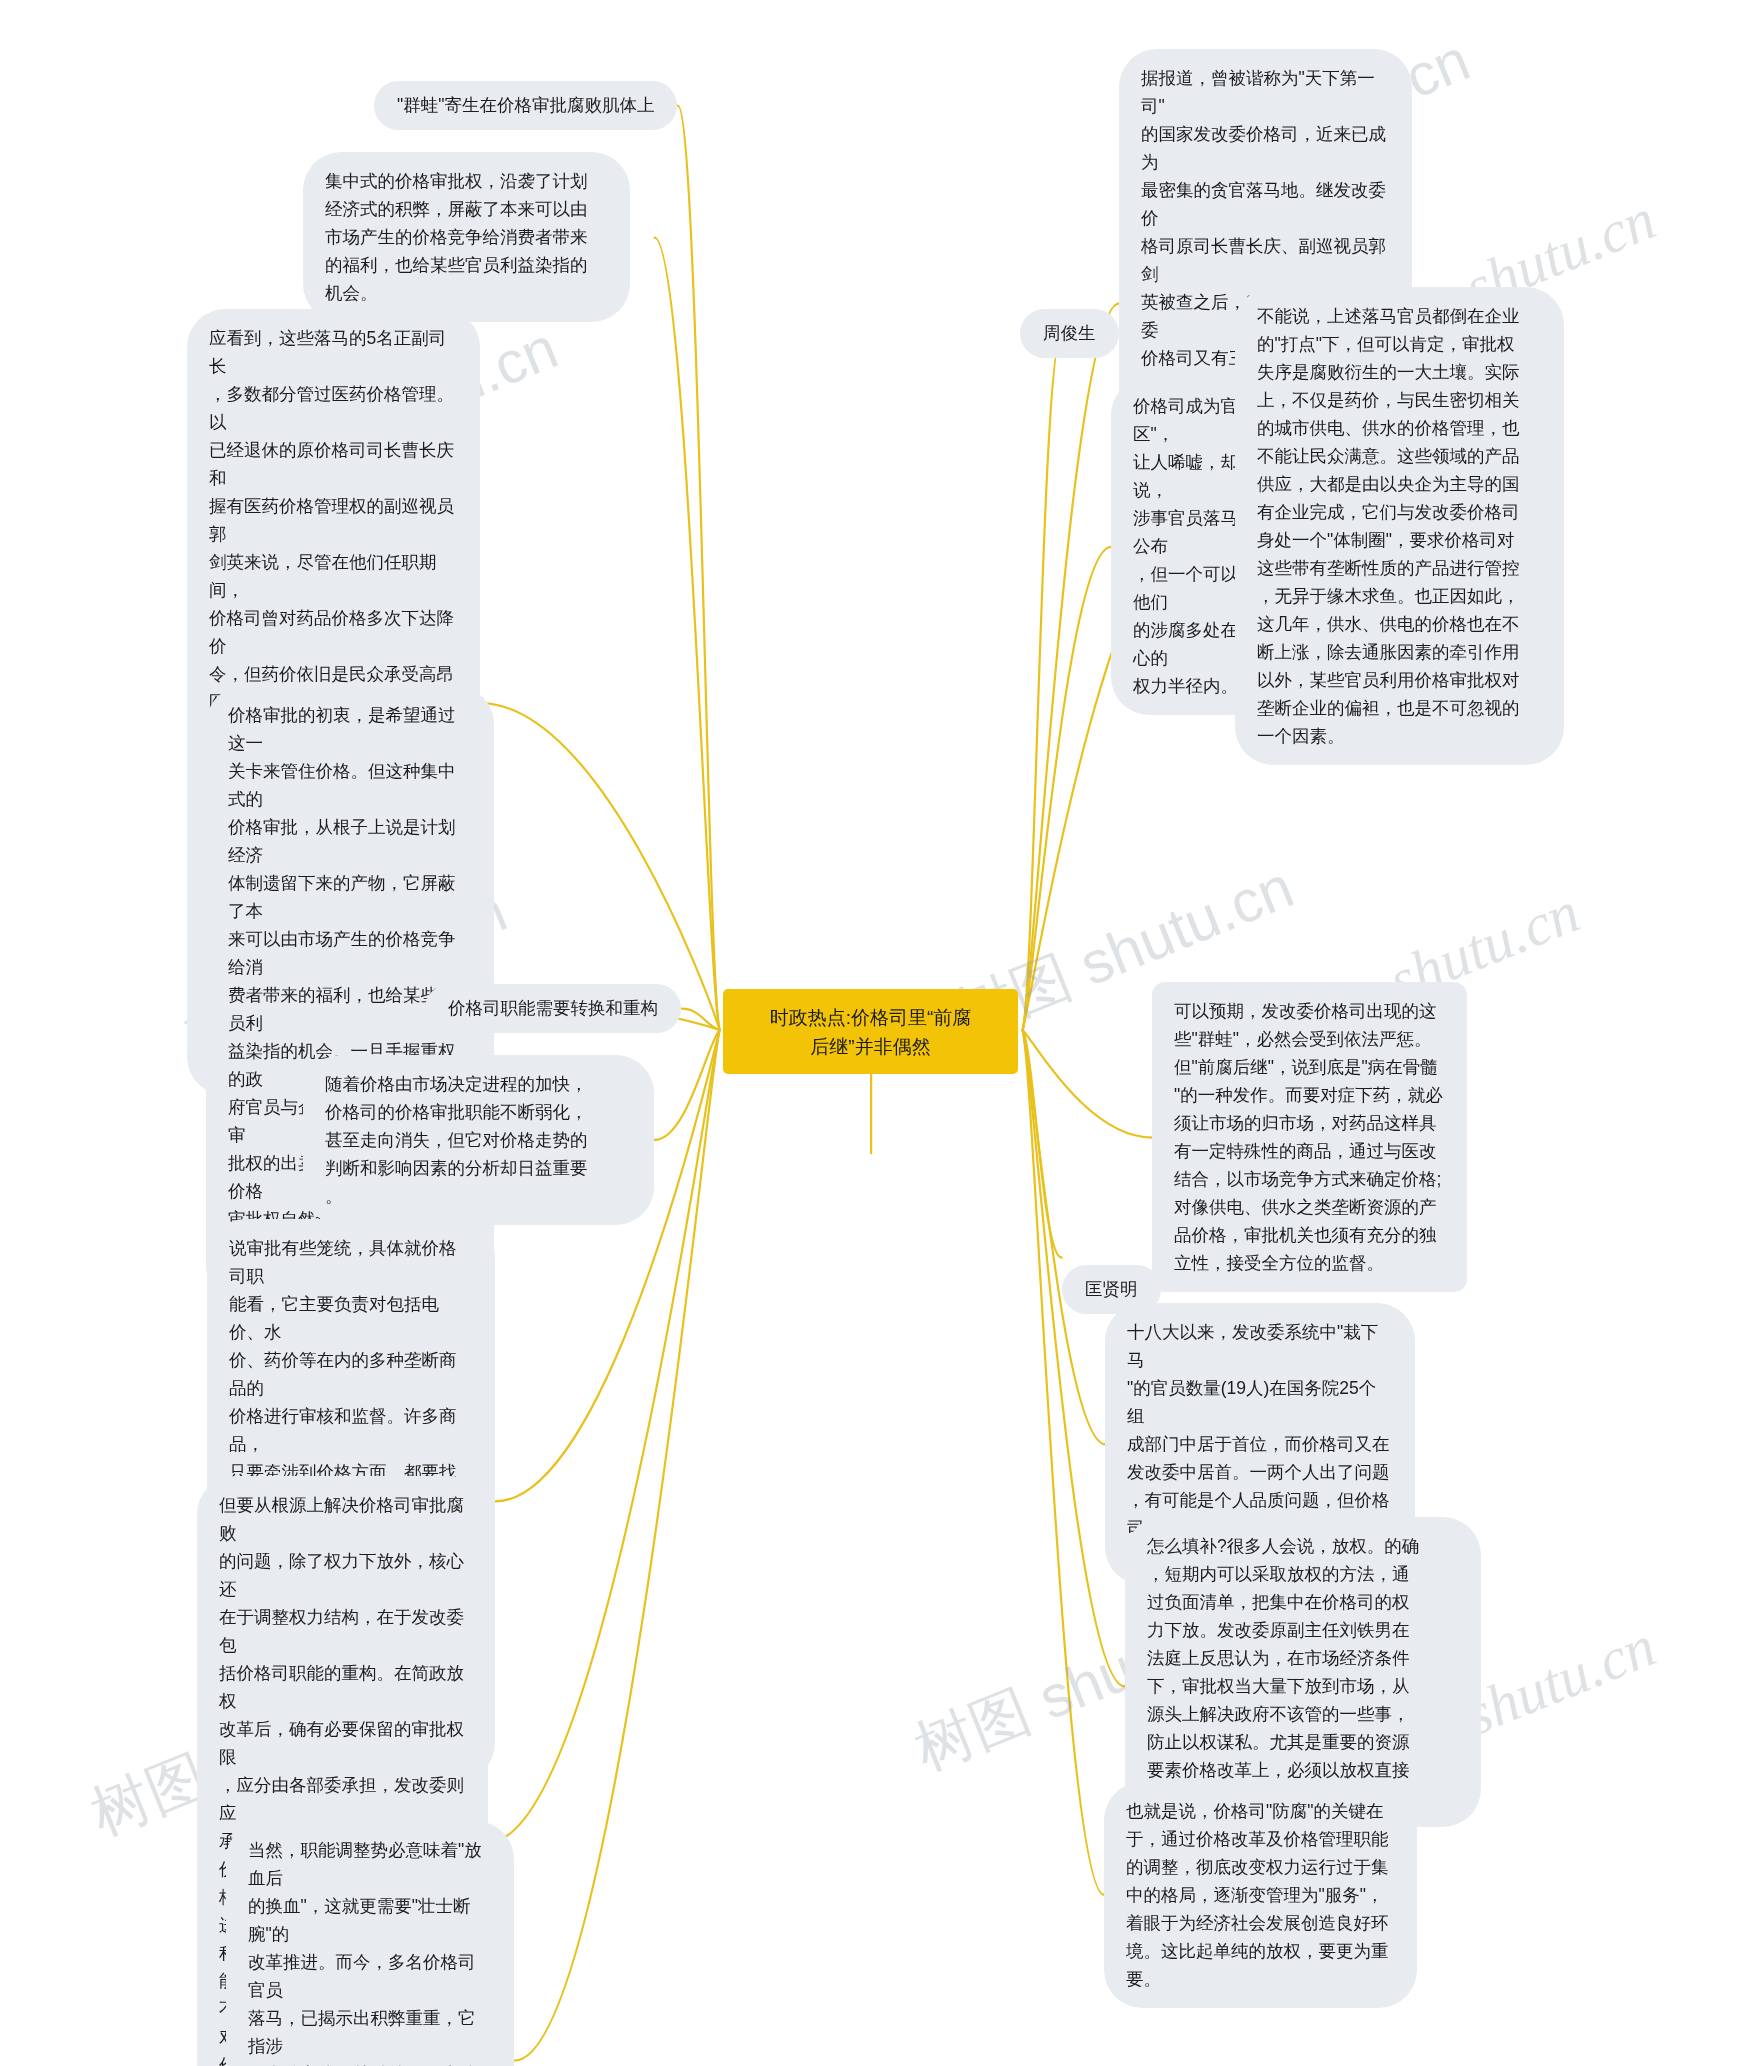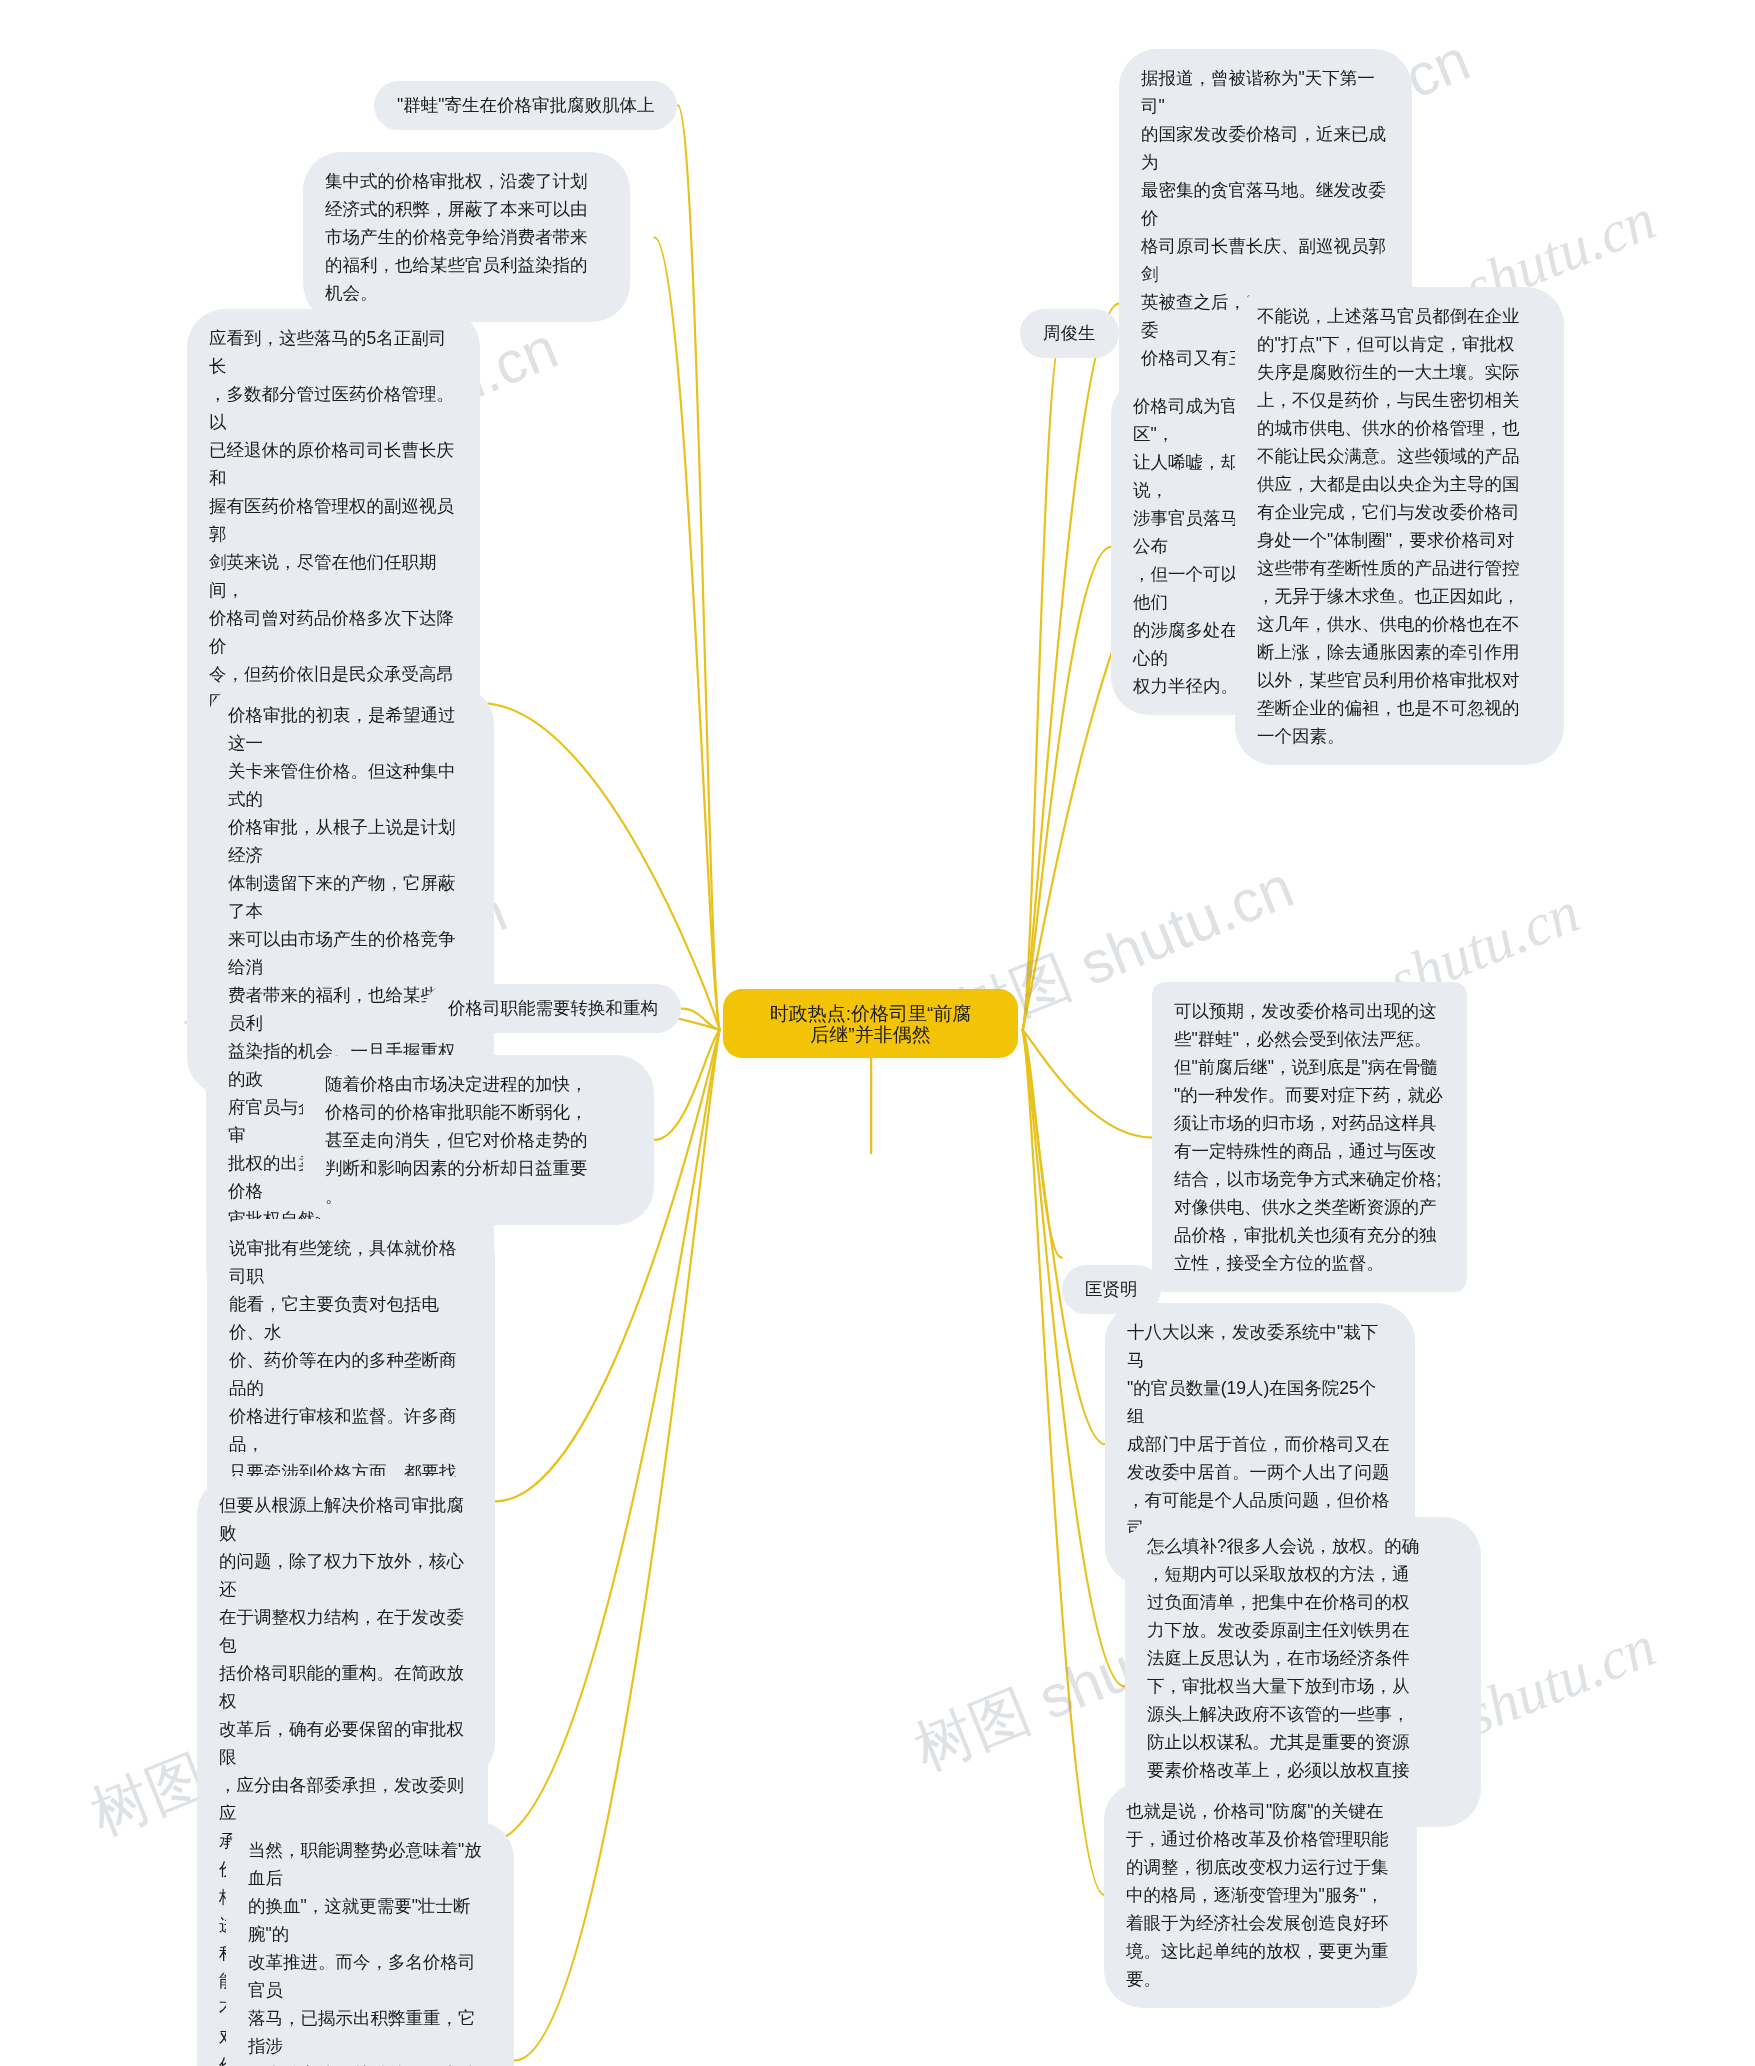--- a/index.html
+++ b/index.html
@@ -40,23 +40,23 @@
   .node.left  { text-align: left; }
   .node.single {
     border-radius: 30px;
     padding: 11px 23px;
     line-height: 27.4px;
     white-space: nowrap;
   }
   .node.root {
     background: #f2c307;
     color: #1c1c1c;
-    border-radius: 19px;
+    border-radius: 5px;
     font-size: 19px;
-    line-height: 21px;
+    line-height: 29px;
     padding: 13.7px 23px;
     text-align: center;
     white-space: pre-wrap;
     font-weight: 400;
   }
   .wm {
     position: absolute;
     color: rgba(150,158,168,0.30);
     font-family: "Liberation Serif", "DejaVu Serif", serif;
     font-style: italic;

